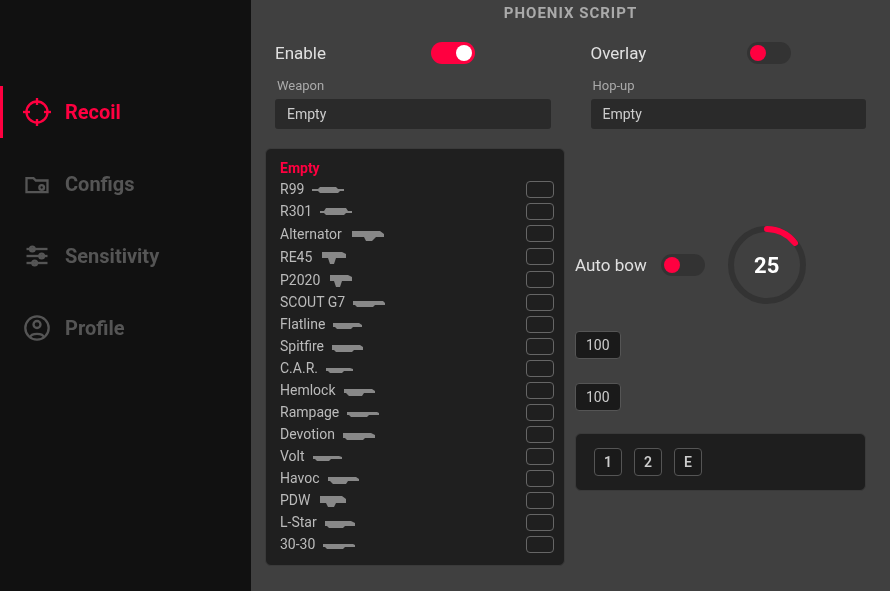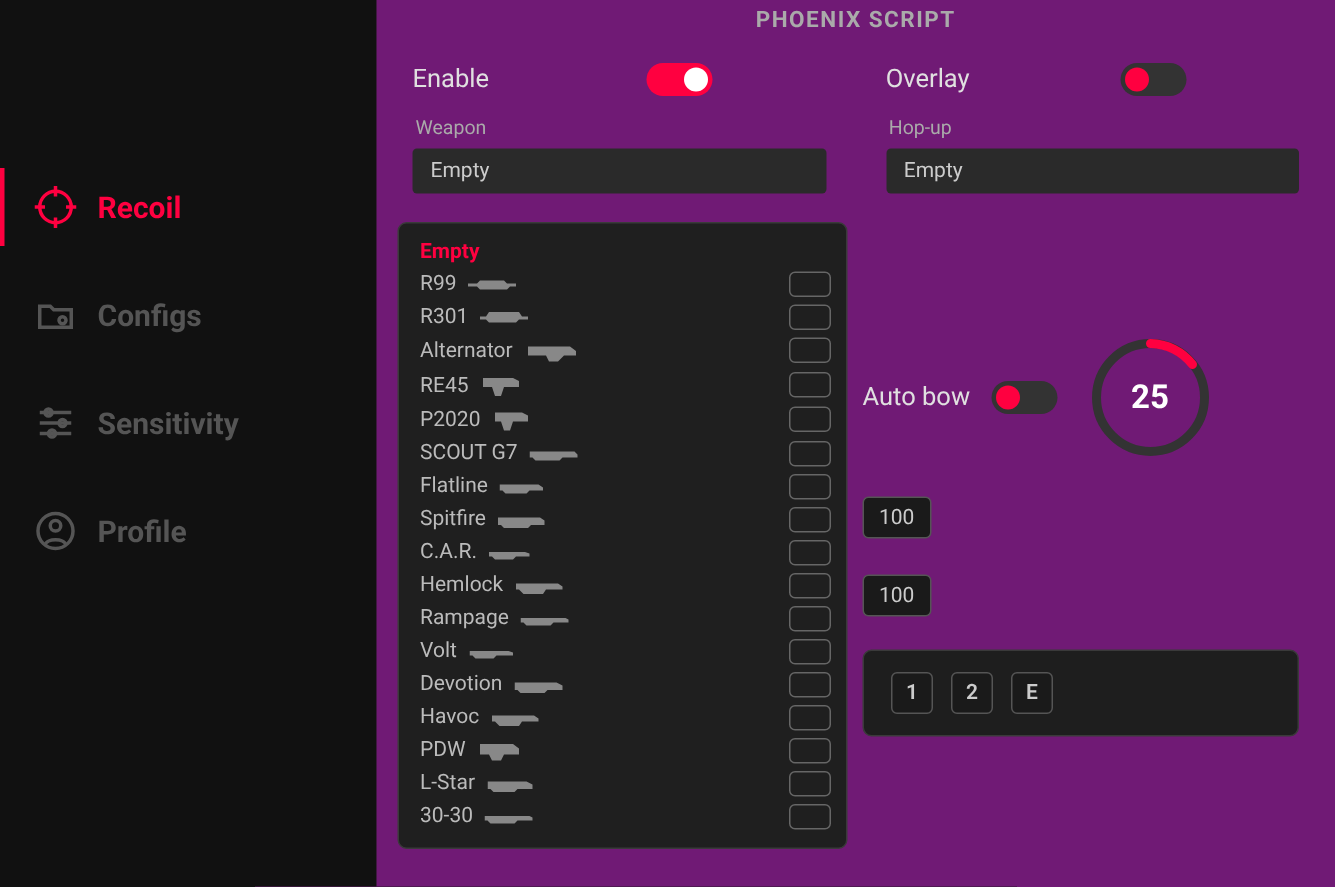--- a/index.html
+++ b/index.html
@@ -10,21 +10,21 @@
     font-family: -apple-system, BlinkMacSystemFont, "Segoe UI", Roboto, sans-serif;
     color: #e0e0e0;
     overflow: hidden;
     display: flex;
   }
 
   
   .sidebar {
     width: 251px;
     background: #111;
-    padding-top: 92px;
+    padding-top: 66px;
     flex-shrink: 0;
   }
   .nav-item {
     display: flex;
     align-items: center;
     gap: 14px;
     padding: 12px 20px;
     margin: 20px 0;
     cursor: pointer;
     color: #555;
@@ -36,21 +36,21 @@
     color: #ff0040;
     border-left: 3px solid #ff0040;
   }
   .nav-item .icon { width: 28px; height: 28px; display:flex; align-items:center; justify-content:center; }
   .nav-item.active .icon svg { stroke: #ff0040; }
   .nav-item .icon svg { stroke: #555; fill:none; stroke-width:2; }
 
   
   .main {
     flex: 1;
-    background: #701a75;
+    background: #404040;
     padding: 0 24px;
     position: relative;
   }
   .page-title {
     text-align: center;
     color: #aaa;
     font-size: 15px;
     font-weight: 700;
     letter-spacing: 1px;
     padding: 4px 0 20px 0;
@@ -390,35 +390,35 @@
           <span class="wpn-icon">
             <svg width="34" height="14" viewBox="0 0 34 14">
               <path fill="#888" d="M0 7h30l2 1v2H22l-2 2H4l-2-2H0z"></path>
             </svg>
           </span>
         </span>
         <span class="dd-check"></span>
       </div>
       <div class="dd-item">
         <span class="dd-left">
+          <span class="dd-text">Devotion</span>
+          <span class="wpn-icon">
+            <svg width="34" height="14" viewBox="0 0 34 14">
+              <path fill="#888" d="M0 6h28l4 2v3H22l-2 2H4l-2-2H0z"></path>
+            </svg>
+          </span>
+        </span>
+        <span class="dd-check"></span>
+      </div>
+      <div class="dd-item">
+        <span class="dd-left">
           <span class="dd-text">Volt</span>
           <span class="wpn-icon">
             <svg width="34" height="14" viewBox="0 0 34 14">
               <path fill="#888" d="M0 7h26l3 1v2H18l-2 2H4l-2-2H0z"></path>
-            </svg>
-          </span>
-        </span>
-        <span class="dd-check"></span>
-      </div>
-      <div class="dd-item">
-        <span class="dd-left">
-          <span class="dd-text">Devotion</span>
-          <span class="wpn-icon">
-            <svg width="34" height="14" viewBox="0 0 34 14">
-              <path fill="#888" d="M0 6h28l4 2v3H22l-2 2H4l-2-2H0z"></path>
             </svg>
           </span>
         </span>
         <span class="dd-check"></span>
       </div>
       <div class="dd-item">
         <span class="dd-left">
           <span class="dd-text">Havoc</span>
           <span class="wpn-icon">
             <svg width="34" height="14" viewBox="0 0 34 14">

